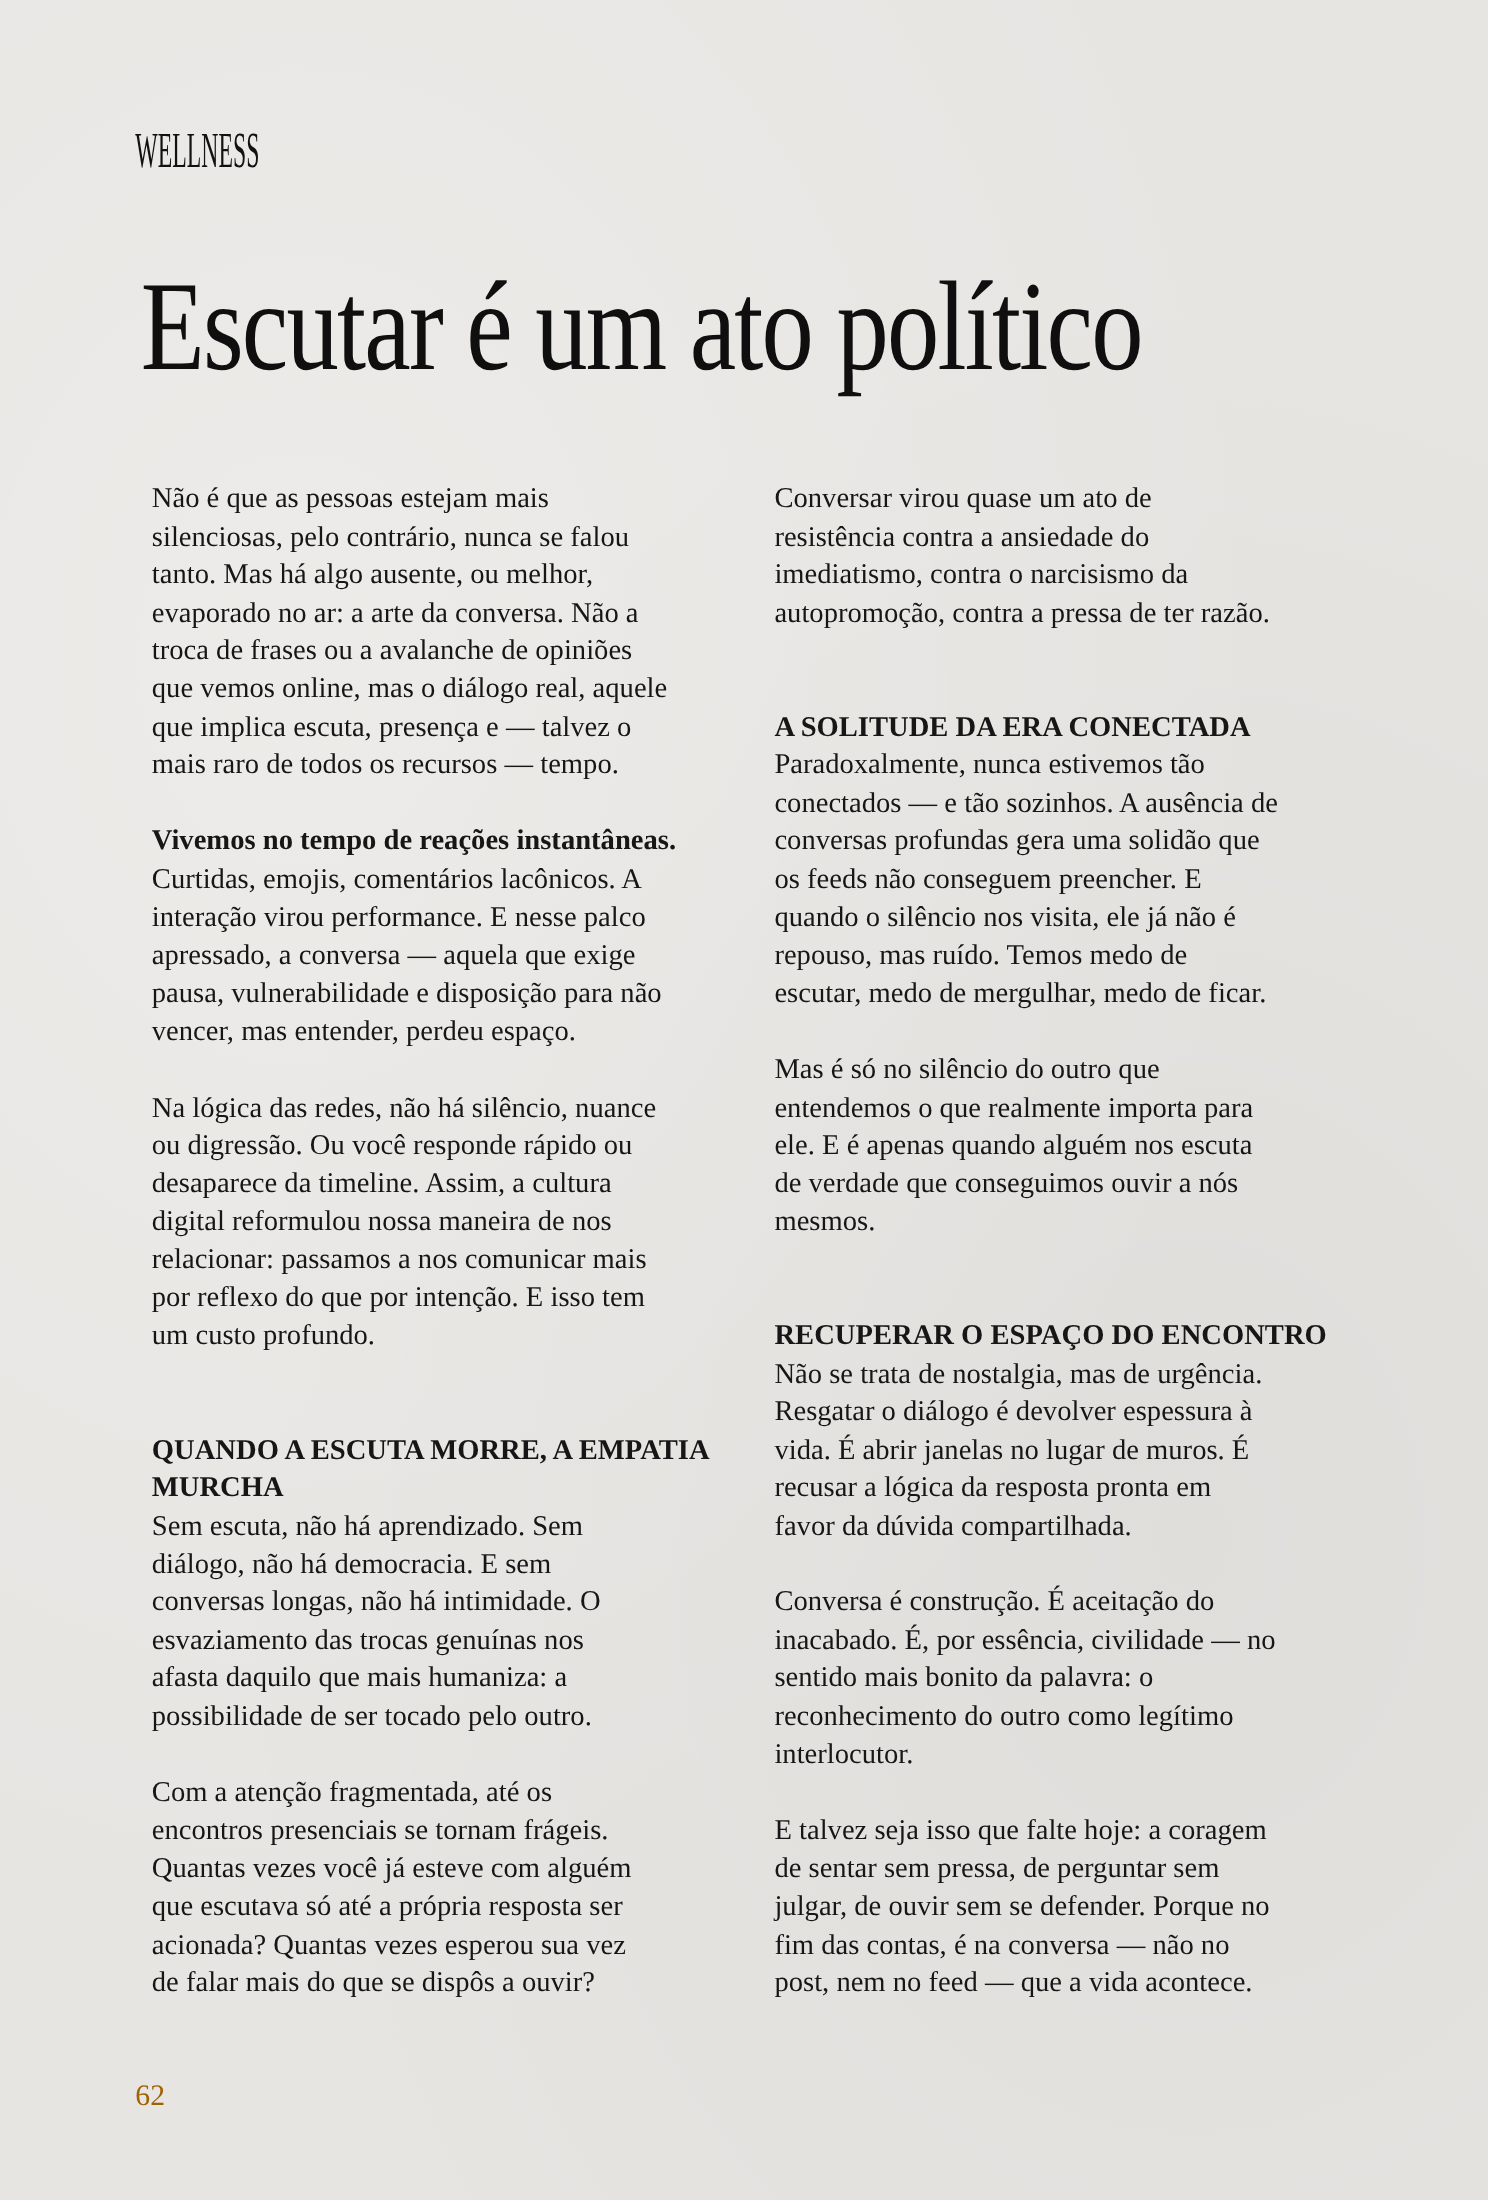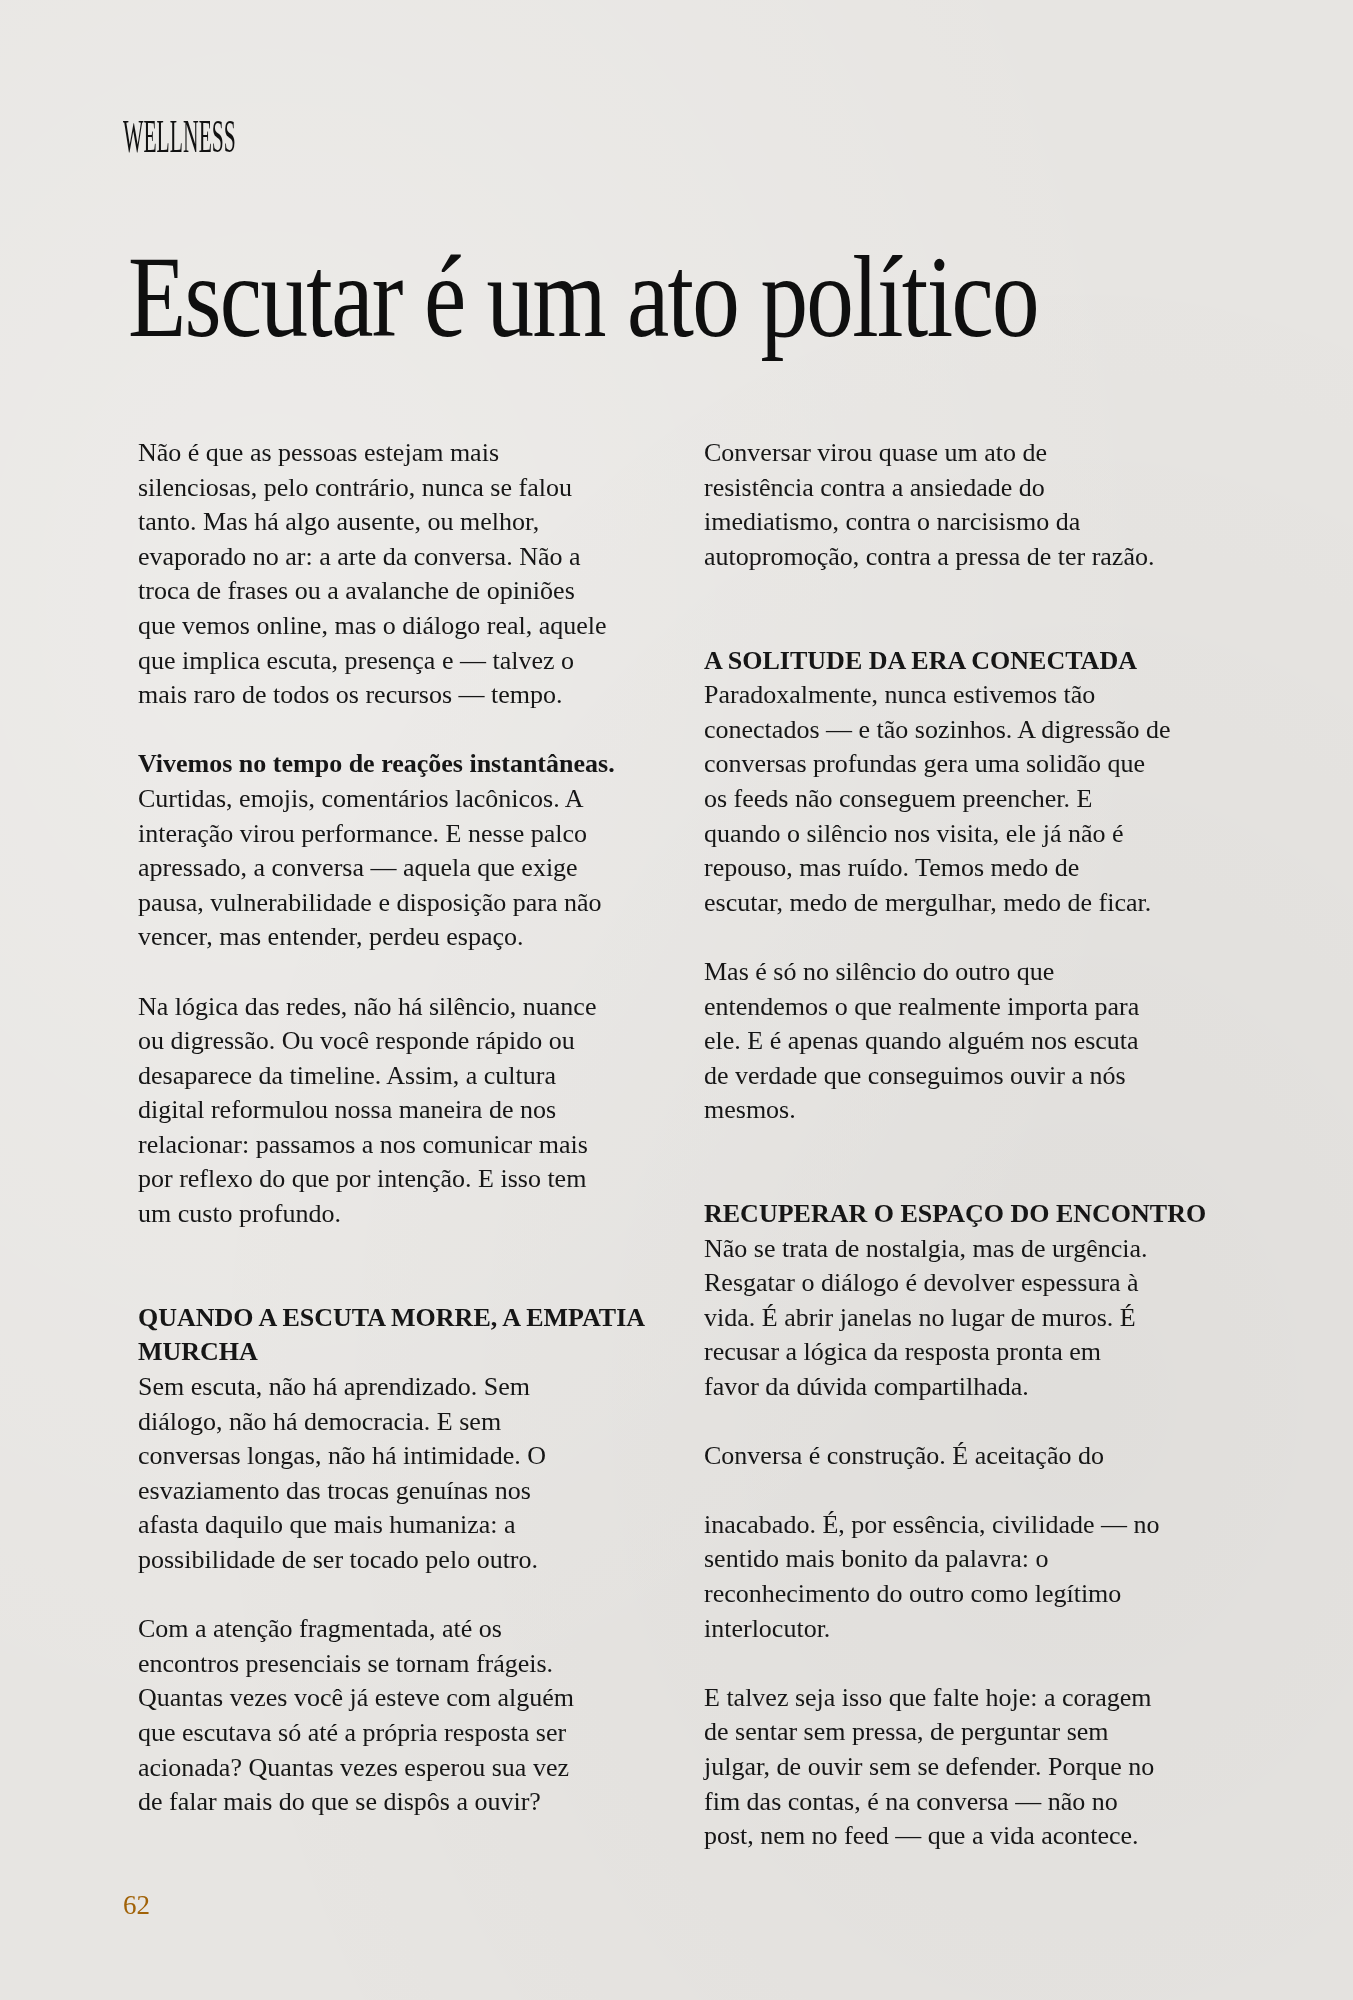--- a/index.html
+++ b/index.html
@@ -155,21 +155,21 @@
       <span class="line" style="white-space: nowrap; word-spacing: 0px; text-align: left; text-align-last: left;">imediatismo, contra o narcisismo da</span>
       <span class="line last" style="white-space: nowrap;">autopromoção, contra a pressa de ter razão.</span>
     </div>
     <span class="blank"></span>
     <span class="blank"></span>
     <div>
       <span class="line heading last" style="white-space: nowrap;">A SOLITUDE DA ERA CONECTADA</span>
     </div>
     <div>
       <span class="line" style="white-space: nowrap; word-spacing: 0px; text-align: left; text-align-last: left;">Paradoxalmente, nunca estivemos tão</span>
-      <span class="line" style="white-space: nowrap; word-spacing: 0px; text-align: left; text-align-last: left;">conectados — e tão sozinhos. A digressão de</span>
+      <span class="line" style="white-space: nowrap; word-spacing: 0px; text-align: left; text-align-last: left;">conectados — e tão sozinhos. A ausência de</span>
       <span class="line" style="white-space: nowrap; word-spacing: 0px; text-align: left; text-align-last: left;">conversas profundas gera uma solidão que</span>
       <span class="line" style="white-space: nowrap; word-spacing: 0px; text-align: left; text-align-last: left;">os feeds não conseguem preencher. E</span>
       <span class="line" style="white-space: nowrap; word-spacing: 0px; text-align: left; text-align-last: left;">quando o silêncio nos visita, ele já não é</span>
       <span class="line" style="white-space: nowrap; word-spacing: 0px; text-align: left; text-align-last: left;">repouso, mas ruído. Temos medo de</span>
       <span class="line last" style="white-space: nowrap;">escutar, medo de mergulhar, medo de ficar.</span>
     </div>
     <span class="blank"></span>
     <div>
       <span class="line" style="white-space: nowrap; word-spacing: 0px; text-align: left; text-align-last: left;">Mas é só no silêncio do outro que</span>
       <span class="line" style="white-space: nowrap; word-spacing: 0px; text-align: left; text-align-last: left;">entendemos o que realmente importa para</span>
@@ -185,21 +185,21 @@
     <div>
       <span class="line" style="white-space: nowrap; word-spacing: 0px; text-align: left; text-align-last: left;">Não se trata de nostalgia, mas de urgência.</span>
       <span class="line" style="white-space: nowrap; word-spacing: 0px; text-align: left; text-align-last: left;">Resgatar o diálogo é devolver espessura à</span>
       <span class="line" style="white-space: nowrap; word-spacing: 0px; text-align: left; text-align-last: left;">vida. É abrir janelas no lugar de muros. É</span>
       <span class="line" style="white-space: nowrap; word-spacing: 0px; text-align: left; text-align-last: left;">recusar a lógica da resposta pronta em</span>
       <span class="line last" style="white-space: nowrap;">favor da dúvida compartilhada.</span>
     </div>
     <span class="blank"></span>
     <div>
       <span class="line" style="white-space: nowrap; word-spacing: 0px; text-align: left; text-align-last: left;">Conversa é construção. É aceitação do</span>
-      <span class="line" style="white-space: nowrap; word-spacing: 0px; text-align: center; text-align-last: left; margin-top: 34px;">inacabado. É, por essência, civilidade — no</span>
+      <span class="line" style="white-space: nowrap; word-spacing: 0px; text-align: center; text-align-last: left;">inacabado. É, por essência, civilidade — no</span>
       <span class="line" style="white-space: nowrap; word-spacing: 0px; text-align: left; text-align-last: left;">sentido mais bonito da palavra: o</span>
       <span class="line" style="white-space: nowrap; word-spacing: 0px; text-align: left; text-align-last: left;">reconhecimento do outro como legítimo</span>
       <span class="line last" style="white-space: nowrap;">interlocutor.</span>
     </div>
     <span class="blank"></span>
     <div>
       <span class="line" style="white-space: nowrap; word-spacing: 0px; text-align: left; text-align-last: left;">E talvez seja isso que falte hoje: a coragem</span>
       <span class="line" style="white-space: nowrap; word-spacing: 0px; text-align: left; text-align-last: left;">de sentar sem pressa, de perguntar sem</span>
       <span class="line" style="white-space: nowrap; word-spacing: 0px; text-align: left; text-align-last: left;">julgar, de ouvir sem se defender. Porque no</span>
       <span class="line" style="white-space: nowrap; word-spacing: 0px; text-align: left; text-align-last: left;">fim das contas, é na conversa — não no</span>

